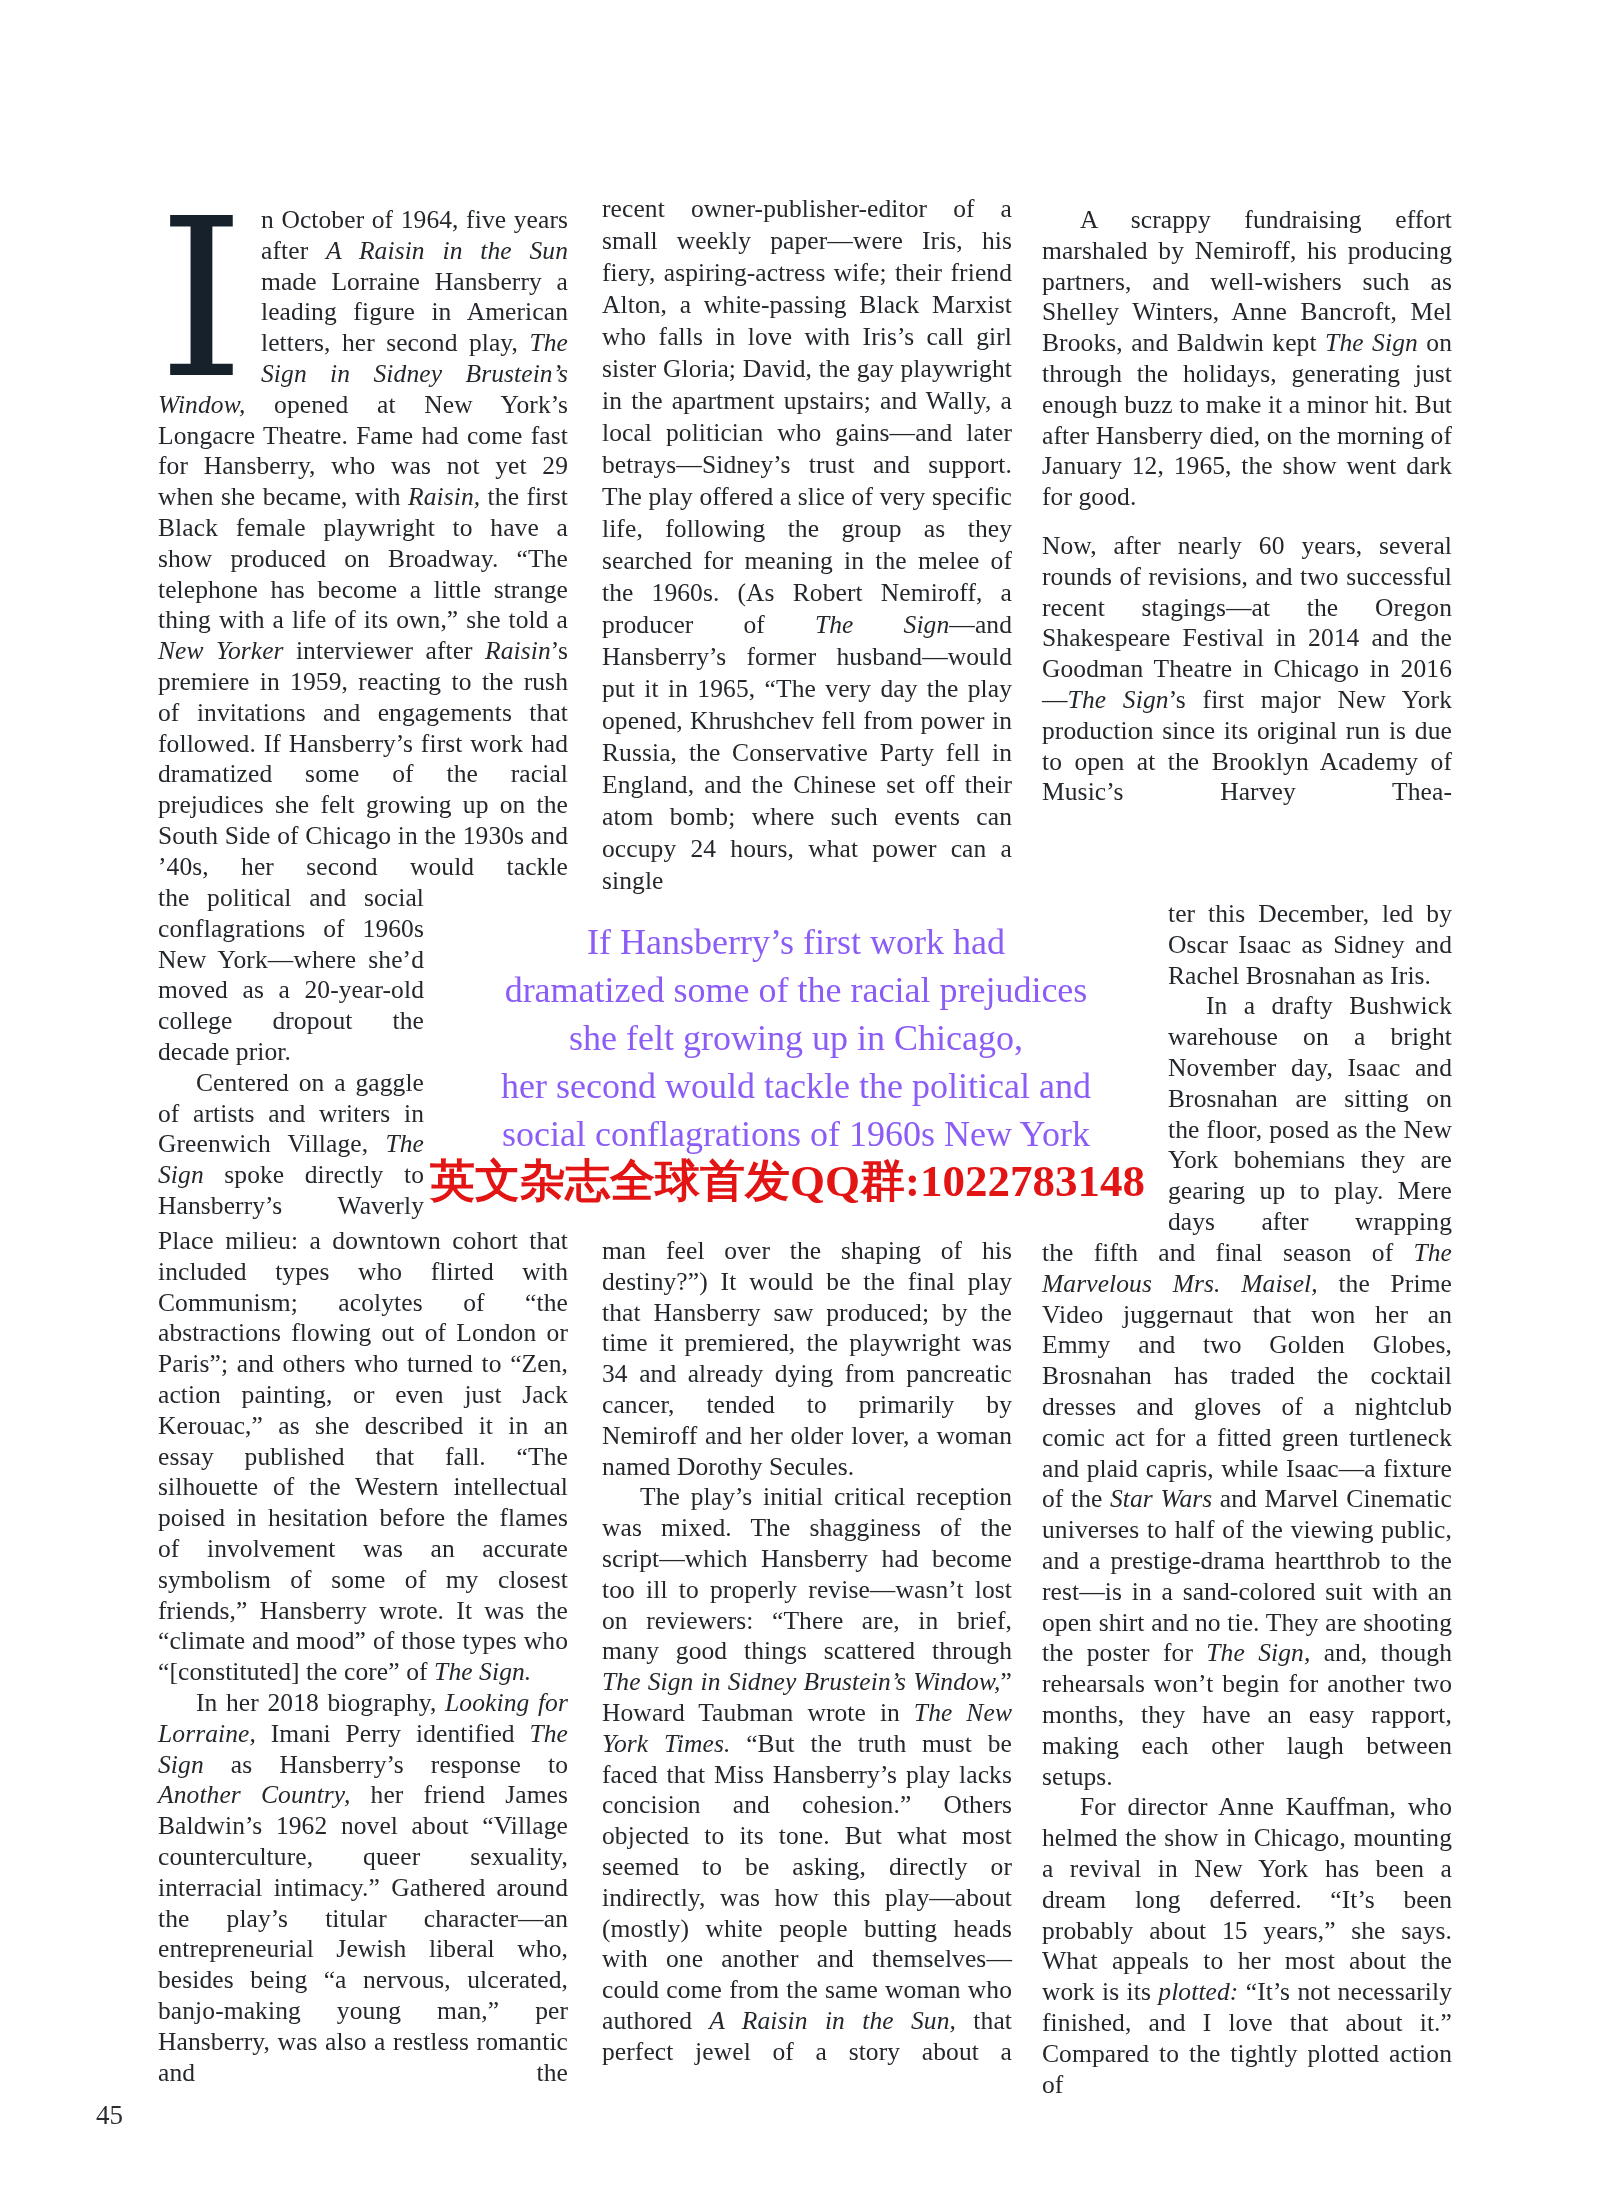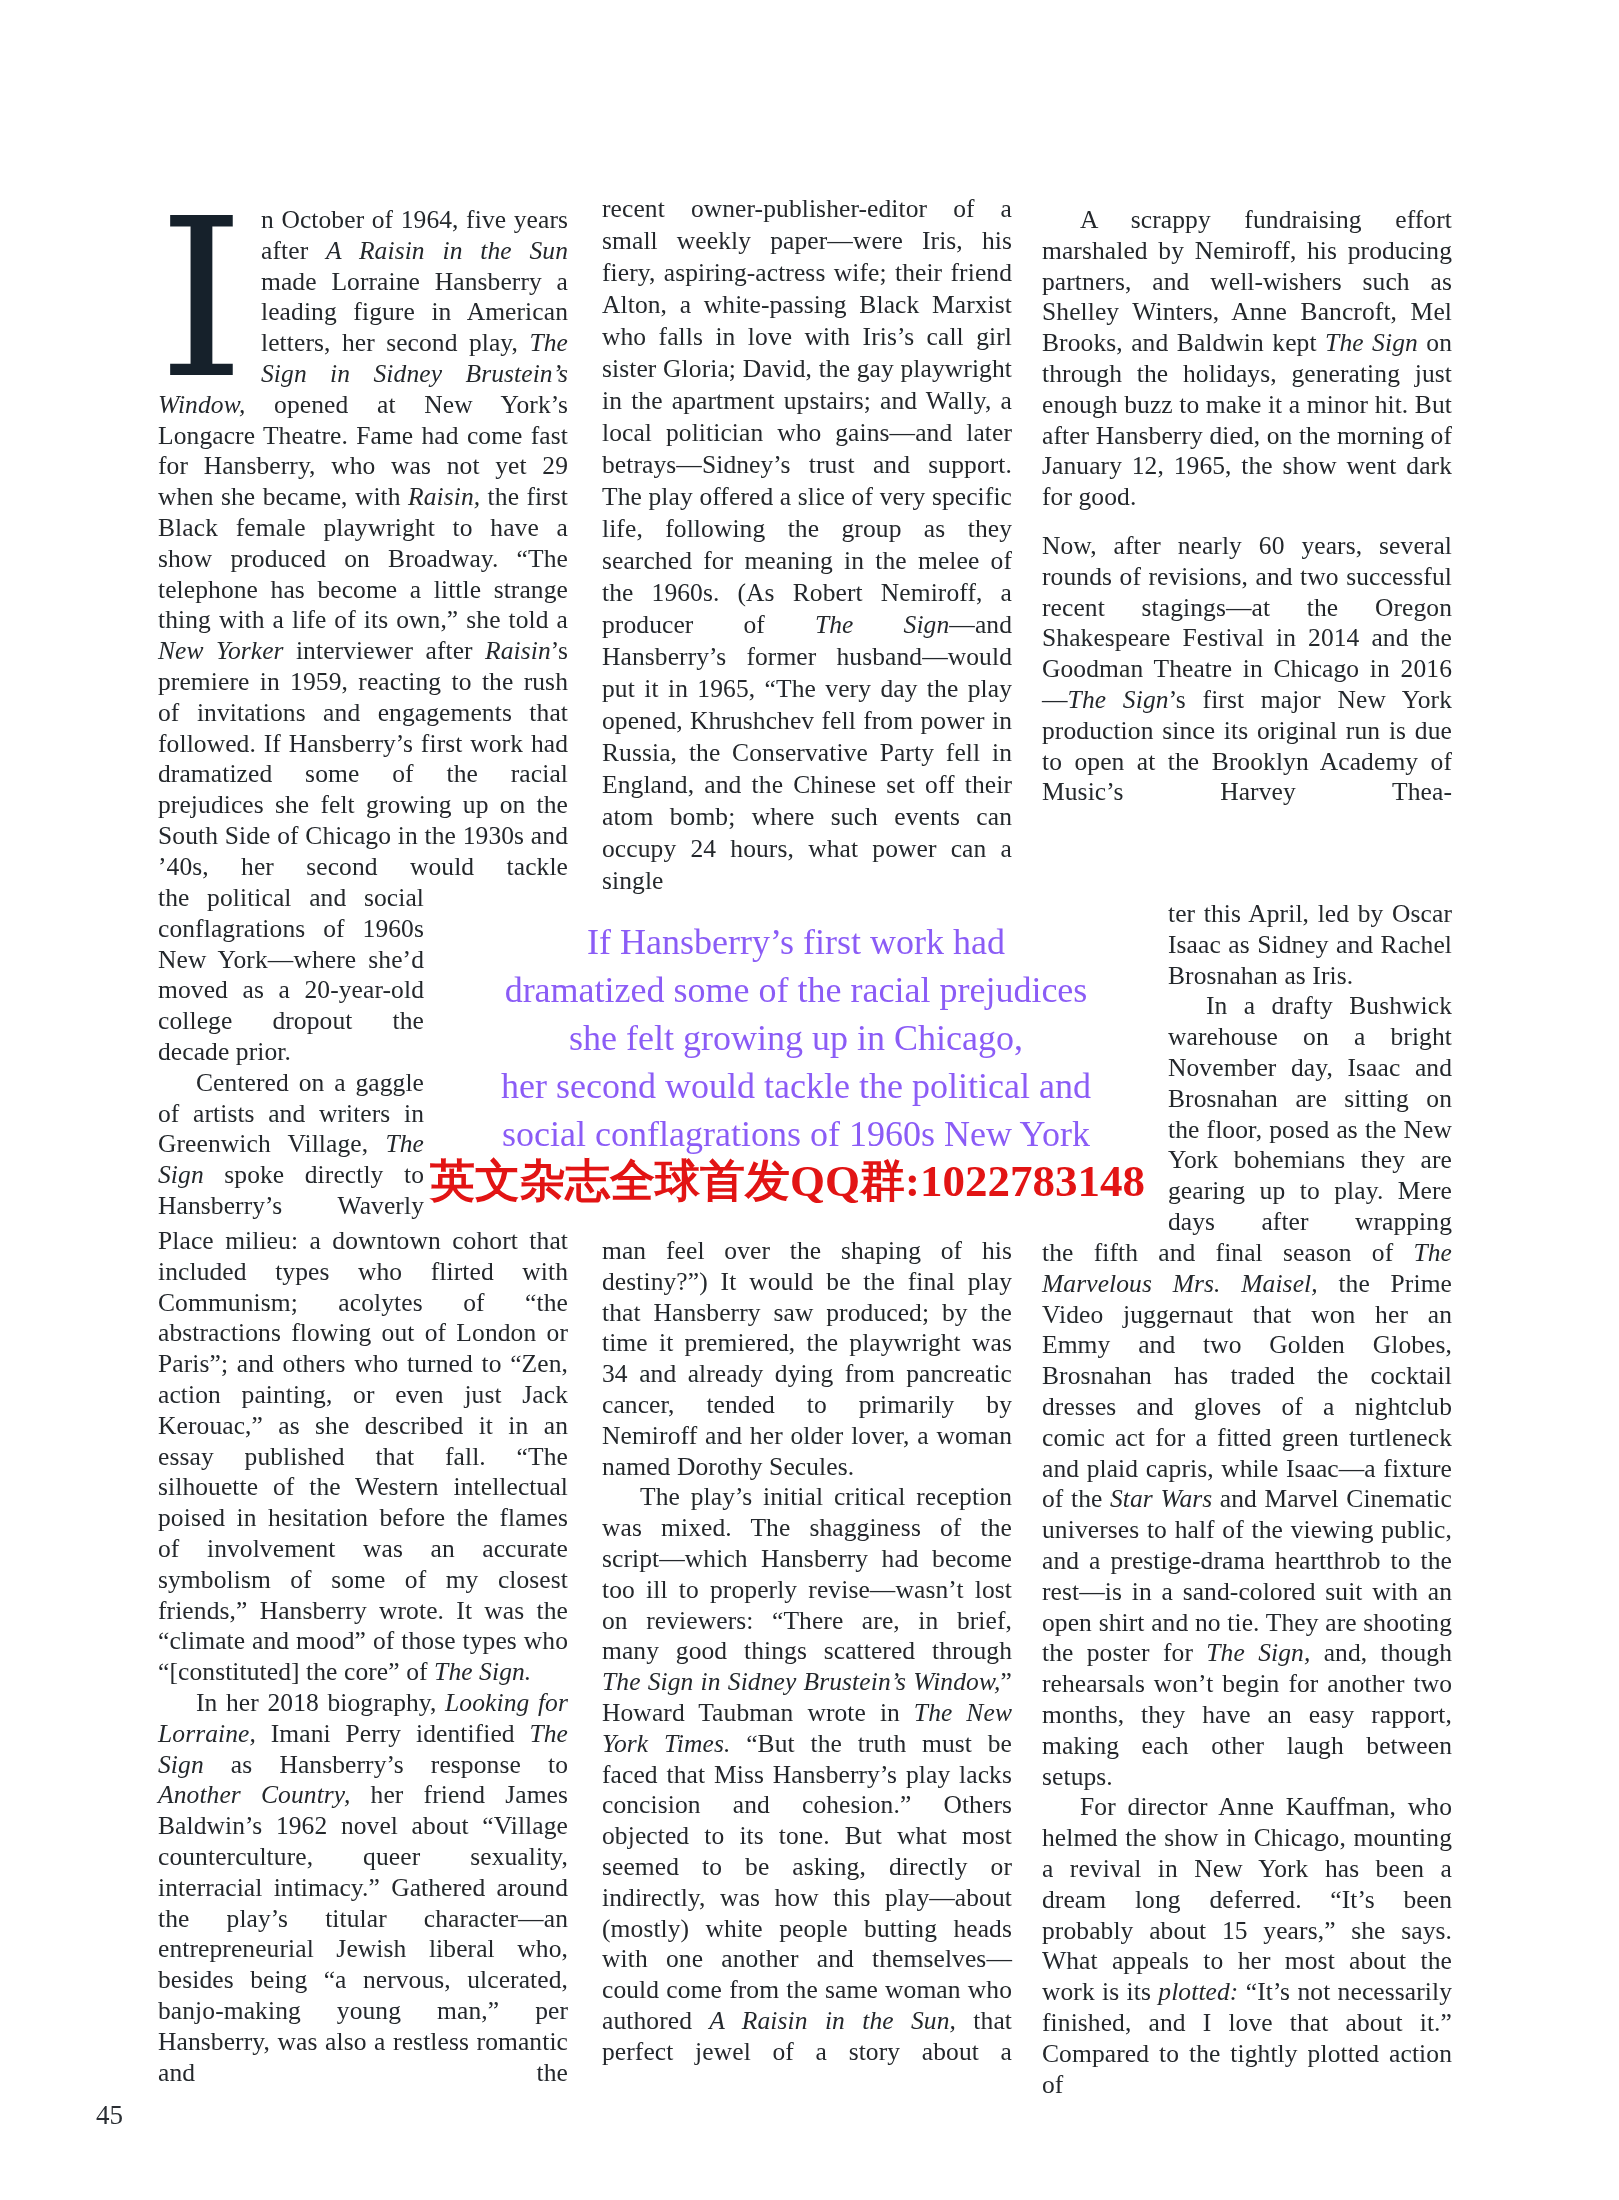--- a/index.html
+++ b/index.html
@@ -100,21 +100,21 @@
       <p>man feel over the shaping of his destiny?”) It would be the final play that Hansberry saw produced; by the time it premiered, the playwright was 34 and already dying from pancreatic cancer, tended to primarily by Nemiroff and her older lover, a woman named Dorothy Secules.</p>
       <p class="indent cont">The play’s initial critical reception was mixed. The shagginess of the script—which Hansberry had become too ill to properly revise—wasn’t lost on reviewers: “There are, in brief, many good things scattered through <i>The Sign in Sidney Brustein’s Window,</i>” Howard Taubman wrote in <i>The New York Times.</i> “But the truth must be faced that Miss Hansberry’s play lacks concision and cohesion.” Others objected to its tone. But what most seemed to be asking, directly or indirectly, was how this play—about (mostly) white people butting heads with one another and themselves—could come from the same woman who authored <i>A Raisin in the Sun,</i> that perfect jewel of a story about a</p>
     </div>
 
   <div class="seg" style="left:1042px; top:205px; width:410px;">
       <p class="indent">A scrappy fundraising effort marshaled by Nemiroff, his producing partners, and well-wishers such as Shelley Winters, Anne Bancroft, Mel Brooks, and Baldwin kept <i>The Sign</i> on through the holidays, generating just enough buzz to make it a minor hit. But after Hansberry died, on the morning of January 12, 1965, the show went dark for good.</p>
       <p class="gap cont">Now, after nearly 60 years, several rounds of revisions, and two successful recent stagings—at the Oregon Shakespeare Festival in 2014 and the Goodman Theatre in Chicago in 2016—<i>The Sign</i>’s first major New York production since its original run is due to open at the Brooklyn Academy of Music’s Harvey Thea-</p>
     </div>
 
   <div class="seg" style="left:1168px; top:899px; width:284px;">
-      <p>ter this April, led by Oscar Isaac as Sidney and Rachel Brosnahan as Iris.</p>
+      <p>ter this December, led by Oscar Isaac as Sidney and Rachel Brosnahan as Iris.</p>
       <p class="indent cont">In a drafty Bushwick warehouse on a bright November day, Isaac and Brosnahan are sitting on the floor, posed as the New York bohemians they are gearing up to play. Mere days after wrapping</p>
     </div>
 
   <div class="seg" style="left:1042px; top:1238px; width:410px;">
       <p>the fifth and final season of <i>The Marvelous Mrs. Maisel,</i> the Prime Video juggernaut that won her an Emmy and two Golden Globes, Brosnahan has traded the cocktail dresses and gloves of a nightclub comic act for a fitted green turtleneck and plaid capris, while Isaac—a fixture of the <i>Star Wars</i> and Marvel Cinematic universes to half of the viewing public, and a prestige-drama heartthrob to the rest—is in a sand-colored suit with an open shirt and no tie. They are shooting the poster for <i>The Sign,</i> and, though rehearsals won’t begin for another two months, they have an easy rapport, making each other laugh between setups.</p>
       <p class="indent cont">For director Anne Kauffman, who helmed the show in Chicago, mounting a revival in New York has been a dream long deferred. “It’s been probably about 15 years,” she says. What appeals to her most about the work is its <i>plotted:</i> “It’s not necessarily finished, and I love that about it.” Compared to the tightly plotted action of</p>
     </div>
 
   <div class="pagenum">45</div>
 

